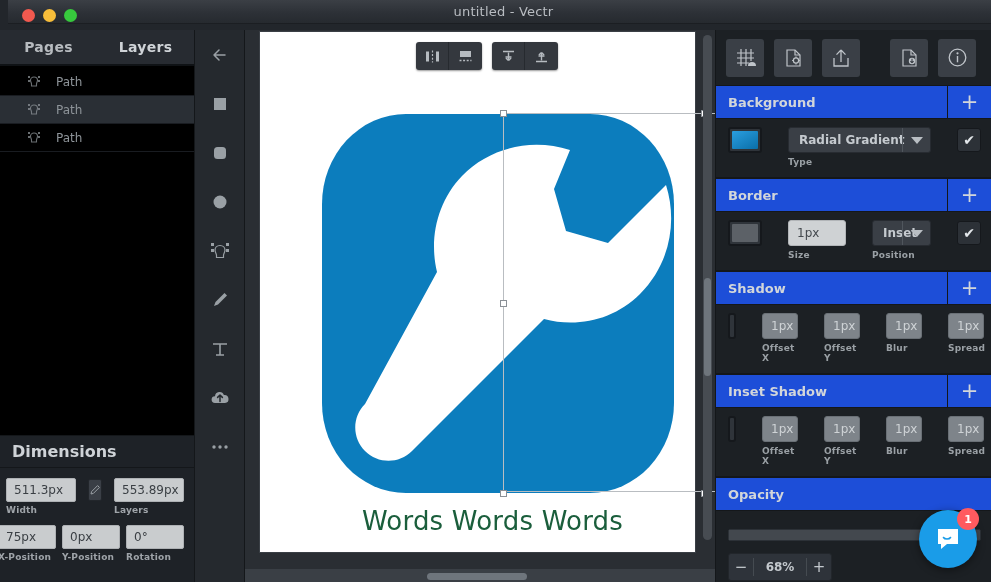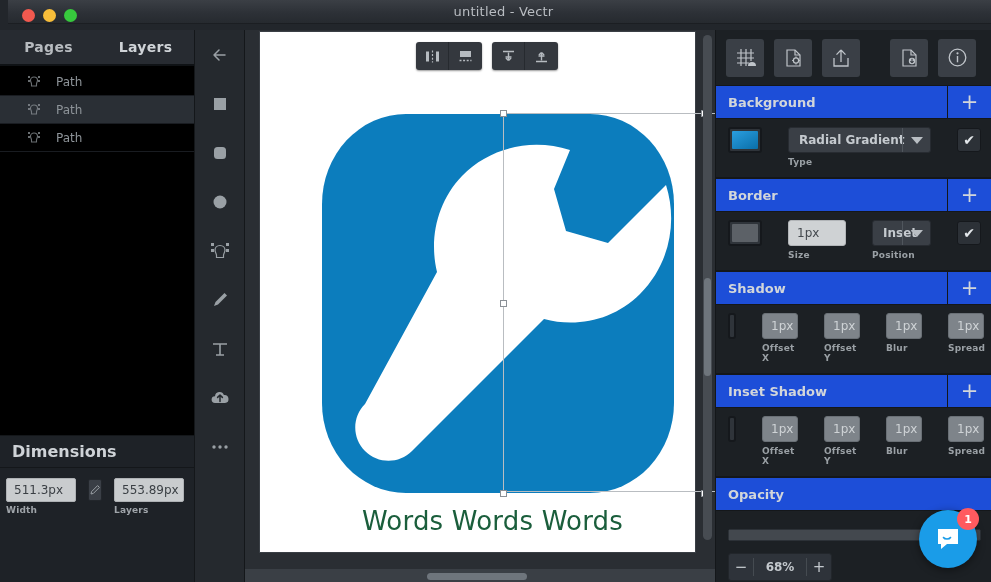--- a/index.html
+++ b/index.html
@@ -312,20 +312,34 @@
               <path d="M8.6 1.6l1.8 1.8-6 6-2.4.6.6-2.4z" stroke="#9aa0a5" stroke-width="1" fill="none"></path>
             </svg>
         </div>
         <div class="dash"></div>
         <div class="fieldwrap">
           <div class="field">553.89px</div>
           <div class="flabel">Layers</div>
         </div>
       </div>
 
+      <div class="dims-row">
+        <div class="fieldwrap">
+          <div class="field sm">75px</div>
+          <div class="flabel">X-Position</div>
+        </div>
+        <div class="fieldwrap">
+          <div class="field sm">0px</div>
+          <div class="flabel">Y-Position</div>
+        </div>
+        <div class="fieldwrap">
+          <div class="field sm">0°</div>
+          <div class="flabel">Rotation</div>
+        </div>
+      </div>
     </div>
   </div>
 
   <div class="rail">
     <div class="tool">
       <svg width="22" height="22" viewBox="0 0 22 22">
           <path d="M16 11H5m0 0l5-5m-5 5l5 5" stroke="#9aa0a5" stroke-width="1.5" fill="none" stroke-linecap="round" stroke-linejoin="round"></path>
         </svg>
     </div>
     <div class="tool">

